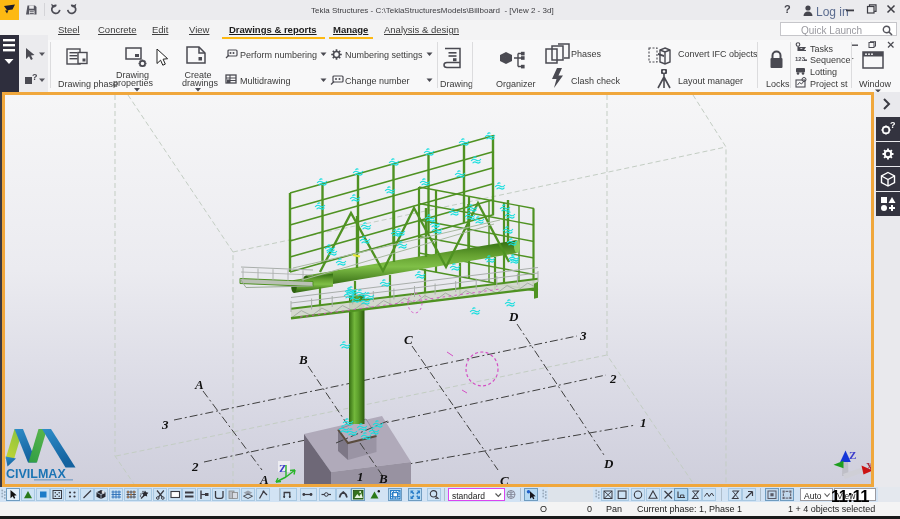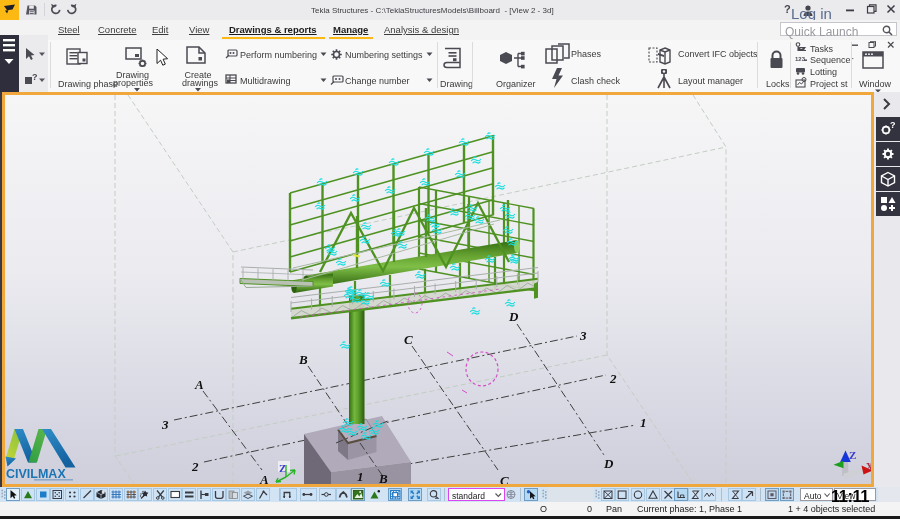--- a/index.html
+++ b/index.html
@@ -46,40 +46,40 @@
       <path d="M2.2 0.8 L3.2 5 L7.3 3.7 Z" fill="#4c4c55"></path>
       <path d="M25 3.2 A 4 4 0 1 1 19.7 4.5" fill="none" stroke="#4c4c55" stroke-width="1.7" transform="rotate(-40 22.5 7)"></path>
       <path d="M27.3 0.8 L26.3 5 L22.2 3.7 Z" fill="#4c4c55"></path>
     </svg>
     <div style="position:absolute;left:311px;top:5.5px;font-size:8px;color:#3c3c40">Tekla Structures - C:\TeklaStructuresModels\Billboard&nbsp; - [View 2 - 3d]</div>
     <div style="position:absolute;left:784px;top:3px;font-size:11px;font-weight:bold;color:#45454d">?</div>
     <svg style="position:absolute;left:802px;top:4px" width="12" height="12">
       <circle cx="6" cy="4" r="2.6" fill="#45454d"></circle>
       <path d="M1.5 12 a4.5 4.5 0 0 1 9 0 z" fill="#45454d"></path>
     </svg>
-    <div style="position:absolute;left:791px;top:5px;font-size:15px;color:#5b6c8f">Log in</div>
+    <div style="position:absolute;left:816px;top:5px;font-size:12px;color:#5b6c8f">Log in</div>
     <svg style="position:absolute;left:845px;top:4px" width="55" height="12">
       <rect x="1" y="5.5" width="8" height="1.8" fill="#3c3c44"></rect>
       <rect x="22.5" y="2.5" width="6.5" height="6.5" fill="none" stroke="#3c3c44" stroke-width="1.2"></rect>
       <path d="M24.5 2.5 v-1.6 h6.5 v6.5 h-1.8" fill="none" stroke="#3c3c44" stroke-width="1.2"></path>
       <path d="M42.5 1.5 l7 7 m0 -7 l-7 7" stroke="#3c3c44" stroke-width="1.5"></path>
     </svg>
   </div>
   <div class="abs" id="menurow">
     <div class="tab" style="left:58px">Steel</div>
     <div class="tab" style="left:98px">Concrete</div>
     <div class="tab" style="left:152px">Edit</div>
     <div class="tab" style="left:189px">View</div>
     <div class="tab" style="left:229px;color:#1c1c1c;font-weight:bold">Drawings &amp; reports</div>
     <div class="tab" style="left:333px;color:#1c1c1c;font-weight:bold">Manage</div>
     <div class="tab" style="left:384px">Analysis &amp; design</div>
     <div style="position:absolute;left:222px;top:16.5px;width:103px;height:2.5px;background:#fdb913"></div>
     <div style="position:absolute;left:329px;top:16.5px;width:44px;height:2.5px;background:#fdb913"></div>
     <div style="position:absolute;left:780px;top:2px;width:117px;height:14px;background:#fff;border:1px solid #c6c6ca">
-      <div style="position:absolute;left:4px;top:2px;font-size:12px;color:#9a9aa0">Quick Launch</div>
+      <div style="position:absolute;left:20px;top:2px;font-size:10px;color:#9a9aa0">Quick Launch</div>
       <svg style="position:absolute;right:3px;top:1.5px" width="11" height="11">
         <circle cx="4.5" cy="4.5" r="3.2" fill="none" stroke="#55555d" stroke-width="1.4"></circle>
         <path d="M7 7 L10 10" stroke="#55555d" stroke-width="1.6"></path>
       </svg>
     </div>
   </div>
   <div class="abs" id="ribbon">
 
     <div style="position:absolute;left:0;top:-5px;width:18.5px;height:57px;background:#2e2e3d">
       <svg style="position:absolute;left:3px;top:4px" width="13" height="30">

